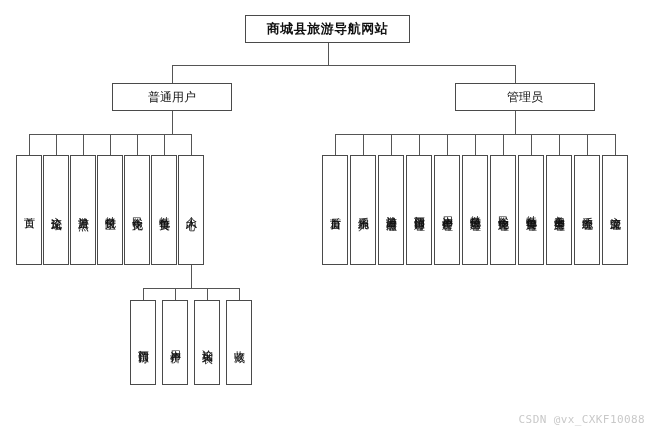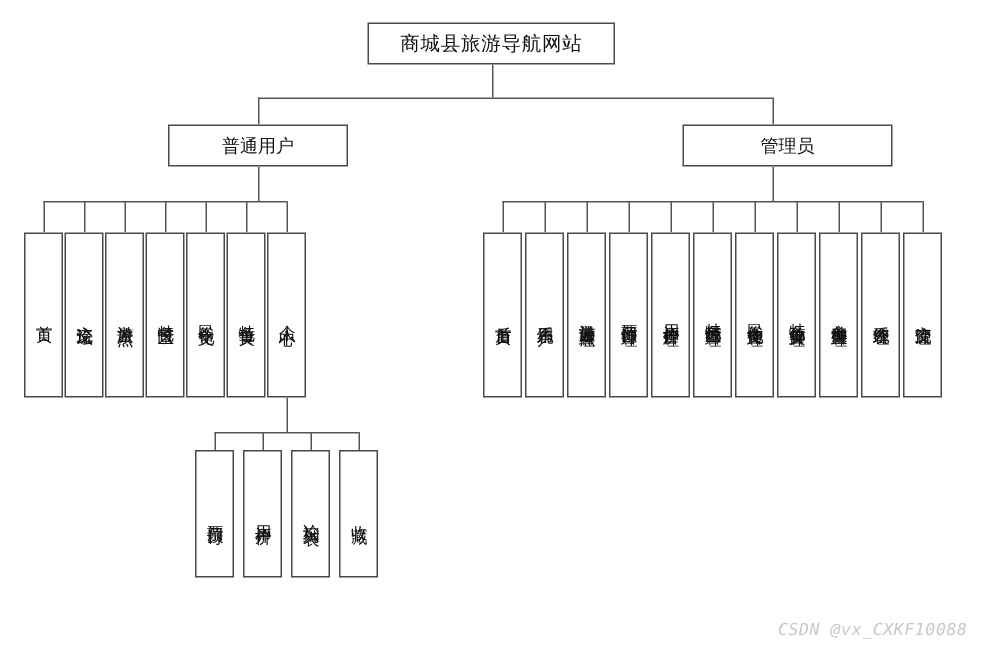--- a/index.html
+++ b/index.html
@@ -24,21 +24,21 @@
     box-sizing: border-box;
     border: 1px solid #4a4a4a;
     background: #ffffff;
     display: flex;
     align-items: center;
     justify-content: center;
     color: #111111;
   }
   .node.root {
     font-size: 13px;
-    font-weight: normal;
+    font-weight: bold;
     letter-spacing: 0.5px;
   }
   .node.level2 {
     font-size: 12px;
   }
 
   
   .node.vnode {
     font-size: 11px;
   }
@@ -61,21 +61,20 @@
   
   #watermark {
     position: absolute;
     right: 10px;
     bottom: 8px;
     font-size: 11px;
     color: #c9c9c9;
     font-family: "DejaVu Sans Mono", "Liberation Mono", monospace;
     letter-spacing: 0.4px;
     white-space: nowrap;
-    font-style: italic;
   }
 </style>
 </head>
 <body>
 
 <div id="canvas">
 
   <div class="node root" id="root-node" style="left: 245px; top: 15px; width: 165px; height: 28px;">
     <span>商城县旅游导航网站</span>
   </div>

